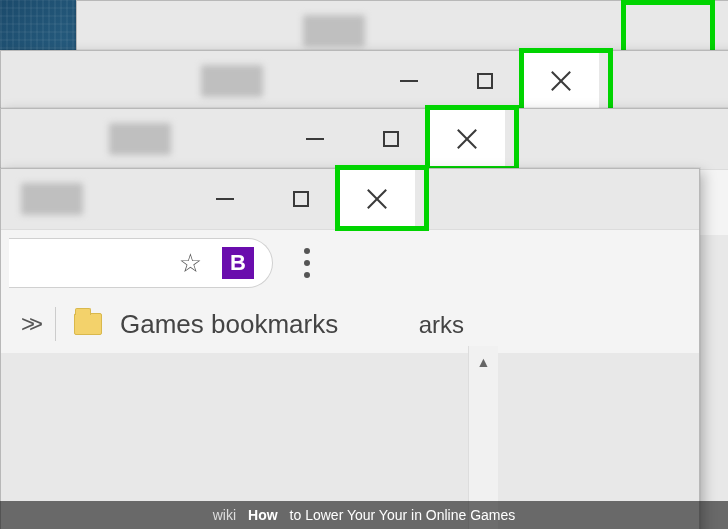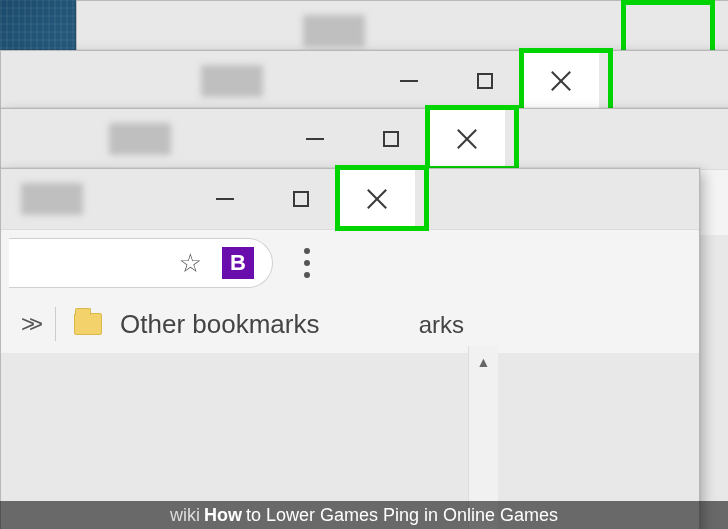--- a/index.html
+++ b/index.html
@@ -135,22 +135,22 @@
   .globe{
     position:absolute;
     width:40px;height:40px;
   }
   .globe svg{width:100%;height:100%;}
   
   .caption{
     position:absolute;left:0;right:0;bottom:0;height:28px;
     background:rgba(0,0,0,0.55);
     display:flex;align-items:center;justify-content:center;
-    color:#fff;font-size:18px;font-family:Arial,sans-serif;
-    gap:4px;
+    color:#fff;font-size:14px;font-family:Arial,sans-serif;
+    gap:12px;
   }
   .caption .wiki-w{color:#ddd;}
   .caption .wiki-h{font-weight:bold;}
 </style>
 </head>
 <body>
 
 <div class="stage">
 
   <div class="win" style="left:76px;top:0;width:900px;">
@@ -249,28 +249,28 @@
       <div class="kebab" style="right:372px;" title="Menu">
           <span></span>
           <span></span>
           <span></span>
         </div>
     </div>
     <div class="bm-row">
       <span class="chev">&gt;&gt;</span>
       <span class="divider"></span>
       <span class="folder"></span>
-      <span>Other bookmarks</span>
+      <span>Games bookmarks</span>
     </div>
   </div>
   <div class="bm-peek" style="left:340px;top:300px;width:130px;">arks</div>
   <div class="scroll-peek" style="left:468px;top:346px;height:200px;">
       <span>▲</span>
     </div>
   <div class="close-highlight" style="left:335px;top:165px;"></div>
 
   <div class="caption">
     <span class="wiki-w">wiki</span>
       <span class="wiki-h">How</span>
-      <span> to Lower Games Ping in Online Games</span>
+      <span> to Lower Your Your in Online Games</span>
   </div>
 
 </div>
 
 </body></html>

